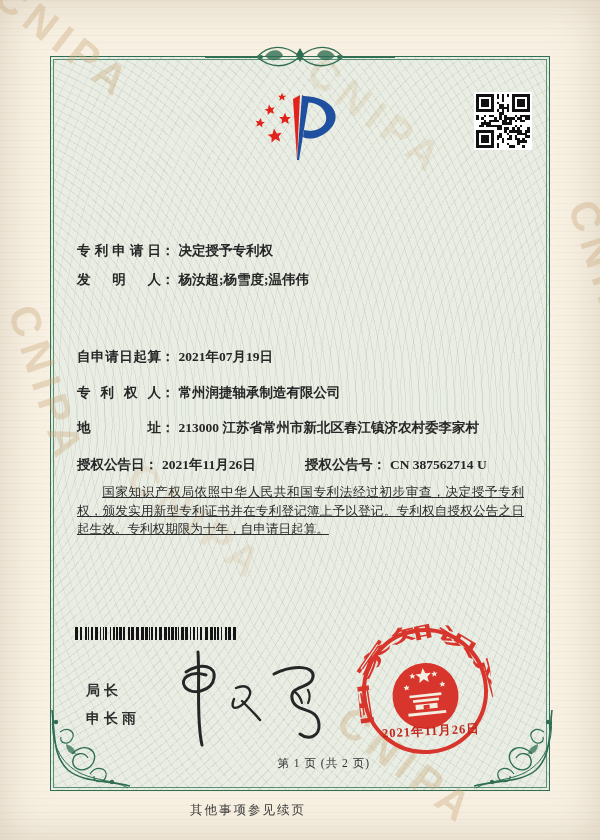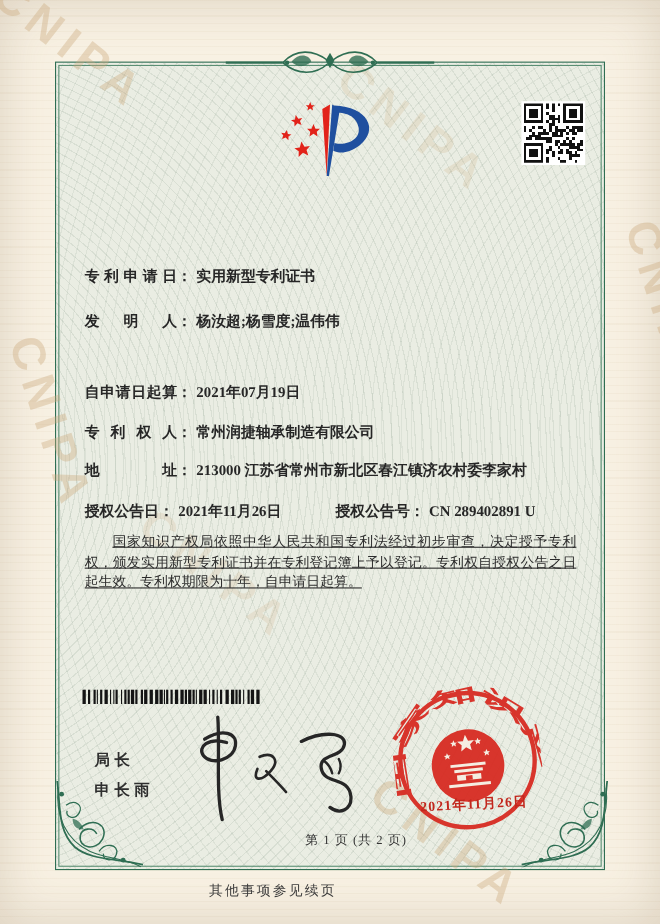--- a/index.html
+++ b/index.html
@@ -347,36 +347,36 @@
             <rect x="8" y="20" width="1" height="1"></rect>
             <rect x="13" y="20" width="1" height="1"></rect>
             <rect x="14" y="20" width="1" height="1"></rect>
             <rect x="18" y="20" width="1" height="1"></rect>
           </g>
         </svg>
       </div>
 
 
     <div class="frow" style="top:242px">
-      <span class="flabel">专利申请日</span><span class="fcolon">：</span><span>实用新型专利证书</span>
-    </div>
-    <div class="frow" style="top:283px">
+      <span class="flabel">专利申请日</span><span class="fcolon">：</span><span>决定授予专利权</span>
+    </div>
+    <div class="frow" style="top:271px">
       <span class="flabel">发明人</span><span class="fcolon">：</span><span>杨汝超;杨雪度;温伟伟</span>
     </div>
     <div class="frow" style="top:348px">
       <span class="flabel">自申请日起算</span><span class="fcolon">：</span><span>2021年07月19日</span>
     </div>
     <div class="frow" style="top:384px">
       <span class="flabel">专利权人</span><span class="fcolon">：</span><span>常州润捷轴承制造有限公司</span>
     </div>
     <div class="frow" style="top:419px">
       <span class="flabel">地址</span><span class="fcolon">：</span><span>213000 江苏省常州市新北区春江镇济农村委李家村</span>
     </div>
     <div class="frow" style="top:456px">
-      <span class="grant-first"><span>授权公告日</span><span class="fcolon">：</span><span>2021年11月26日</span></span><span><span>授权公告号</span><span class="fcolon">：</span><span>CN 289402891 U</span></span>
+      <span class="grant-first"><span>授权公告日</span><span class="fcolon">：</span><span>2021年11月26日</span></span><span><span>授权公告号</span><span class="fcolon">：</span><span>CN 387562714 U</span></span>
     </div>
 
     <div class="paras">
       <p>国家知识产权局依照中华人民共和国专利法经过初步审查，决定授予专利权，颁发实用新型专利证书并在专利登记簿上予以登记。专利权自授权公告之日起生效。专利权期限为十年，自申请日起算。</p>
     </div>
 
     <div class="barcode">
         <span style="width:3px;margin-right:2px"></span>
         <span style="width:2px;margin-right:3px"></span>
         <span style="width:2px;margin-right:1px"></span>

